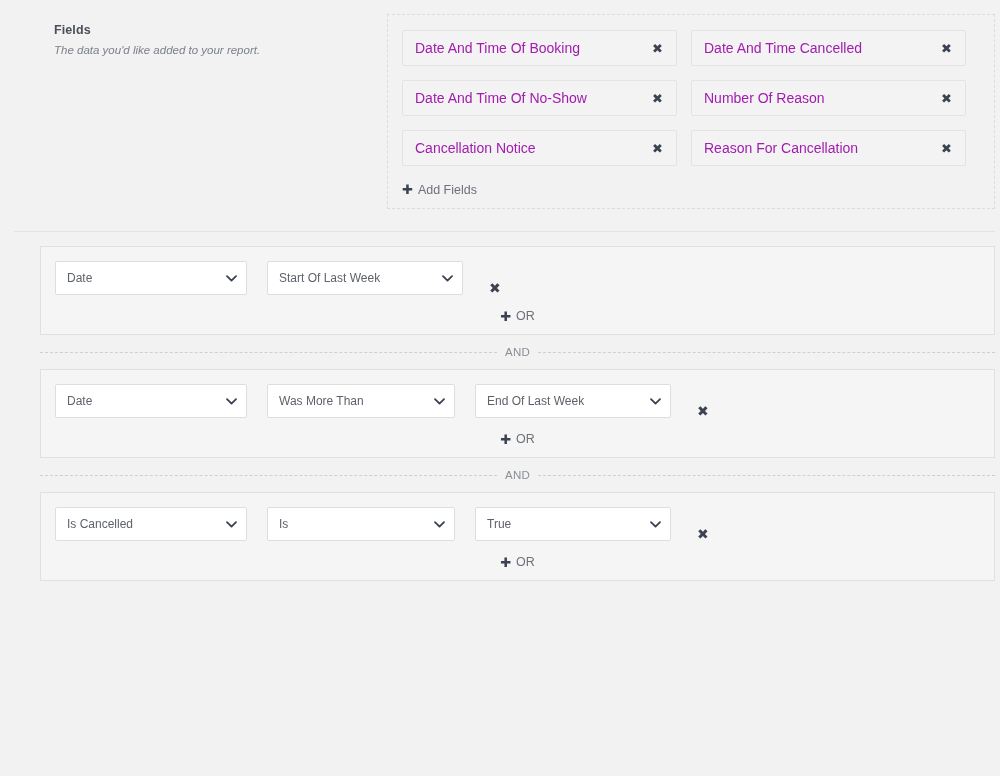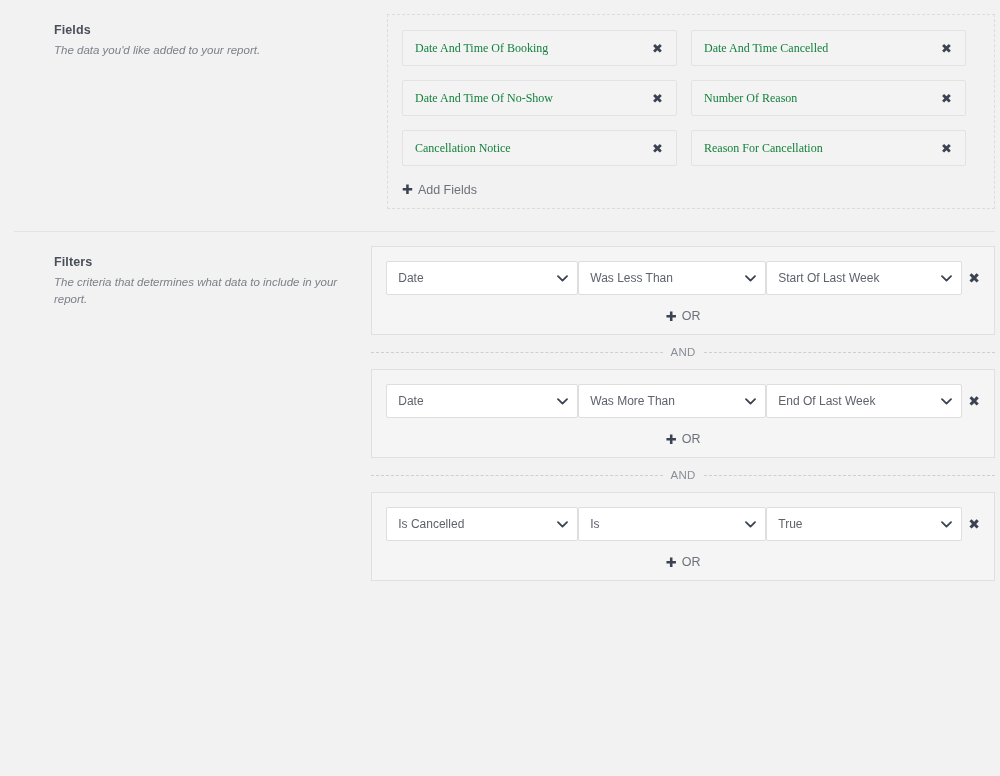--- a/index.html
+++ b/index.html
@@ -58,27 +58,26 @@
     display: flex;
     align-items: center;
     justify-content: space-between;
     height: 36px;
     background: #f3f3f3;
     border: 1px solid #e3e3e3;
     border-radius: 2px;
     padding: 0 13px 0 12px;
   }
   .pill-label {
-    font-size: 12px;
-    color: #15803d;
+    font-size: 14px;
+    color: #a21caf;
     line-height: 16px;
     white-space: nowrap;
     overflow: hidden;
     text-overflow: ellipsis;
-    font-family: Liberation Serif, serif;
   }
   .x-icon {
     font-family: "DejaVu Sans", sans-serif;
     font-size: 13px;
     font-weight: bold;
     color: #3b4252;
     line-height: 1;
     cursor: pointer;
     user-select: none;
     flex: none;
@@ -111,22 +110,22 @@
   
   .filters-wrap { margin: 14px 5px 0 0; }
 
   .filter-card {
     border: 1px solid #e0e0e0;
     background: #f5f5f5;
     padding: 14px 14px 11px 14px;
   }
   .filter-row {
     display: flex;
-    align-items: center;
-    gap: 0;
+    align-items: flex-end;
+    gap: 20px;
   }
   .sel-wrap { position: relative; flex: none; }
   .sel-wrap.c1 { width: 192px; }
   .sel-wrap.c2 { width: 188px; }
   .sel-wrap.c3 { width: 196px; border-radius: 16px; }
   select.sel {
     -webkit-appearance: none;
     -moz-appearance: none;
     appearance: none;
     width: 100%;
@@ -257,43 +256,29 @@
           <span class="plus">✚</span>
           <span>Add Fields</span>
         </div>
       </div>
     </div>
   </div>
 
   <div class="section-divider"></div>
 
   <div class="section">
-    <div class="label-col">
-      <div class="sec-title">Filters</div>
-      <div class="sec-desc">The criteria that determines what data to include in your report.</div>
-    </div>
 
     <div class="content-col">
       <div class="filters-wrap">
 
         <div class="filter-card">
           <div class="filter-row">
             <div class="sel-wrap c1">
               <select class="sel">
                 <option>Date</option>
-              </select>
-              <span class="chev">
-                <svg viewBox="0 0 11 7" width="11" height="7">
-                    <path d="M1 1.2 L5.5 5.6 L10 1.2" fill="none" stroke="#3b4252" stroke-width="1.8" stroke-linecap="round" stroke-linejoin="round"></path>
-                  </svg>
-              </span>
-            </div>
-            <div class="sel-wrap c2">
-              <select class="sel">
-                <option>Was Less Than</option>
               </select>
               <span class="chev">
                 <svg viewBox="0 0 11 7" width="11" height="7">
                     <path d="M1 1.2 L5.5 5.6 L10 1.2" fill="none" stroke="#3b4252" stroke-width="1.8" stroke-linecap="round" stroke-linejoin="round"></path>
                   </svg>
               </span>
             </div>
             <div class="sel-wrap c3">
               <select class="sel">
                 <option>Start Of Last Week</option>

